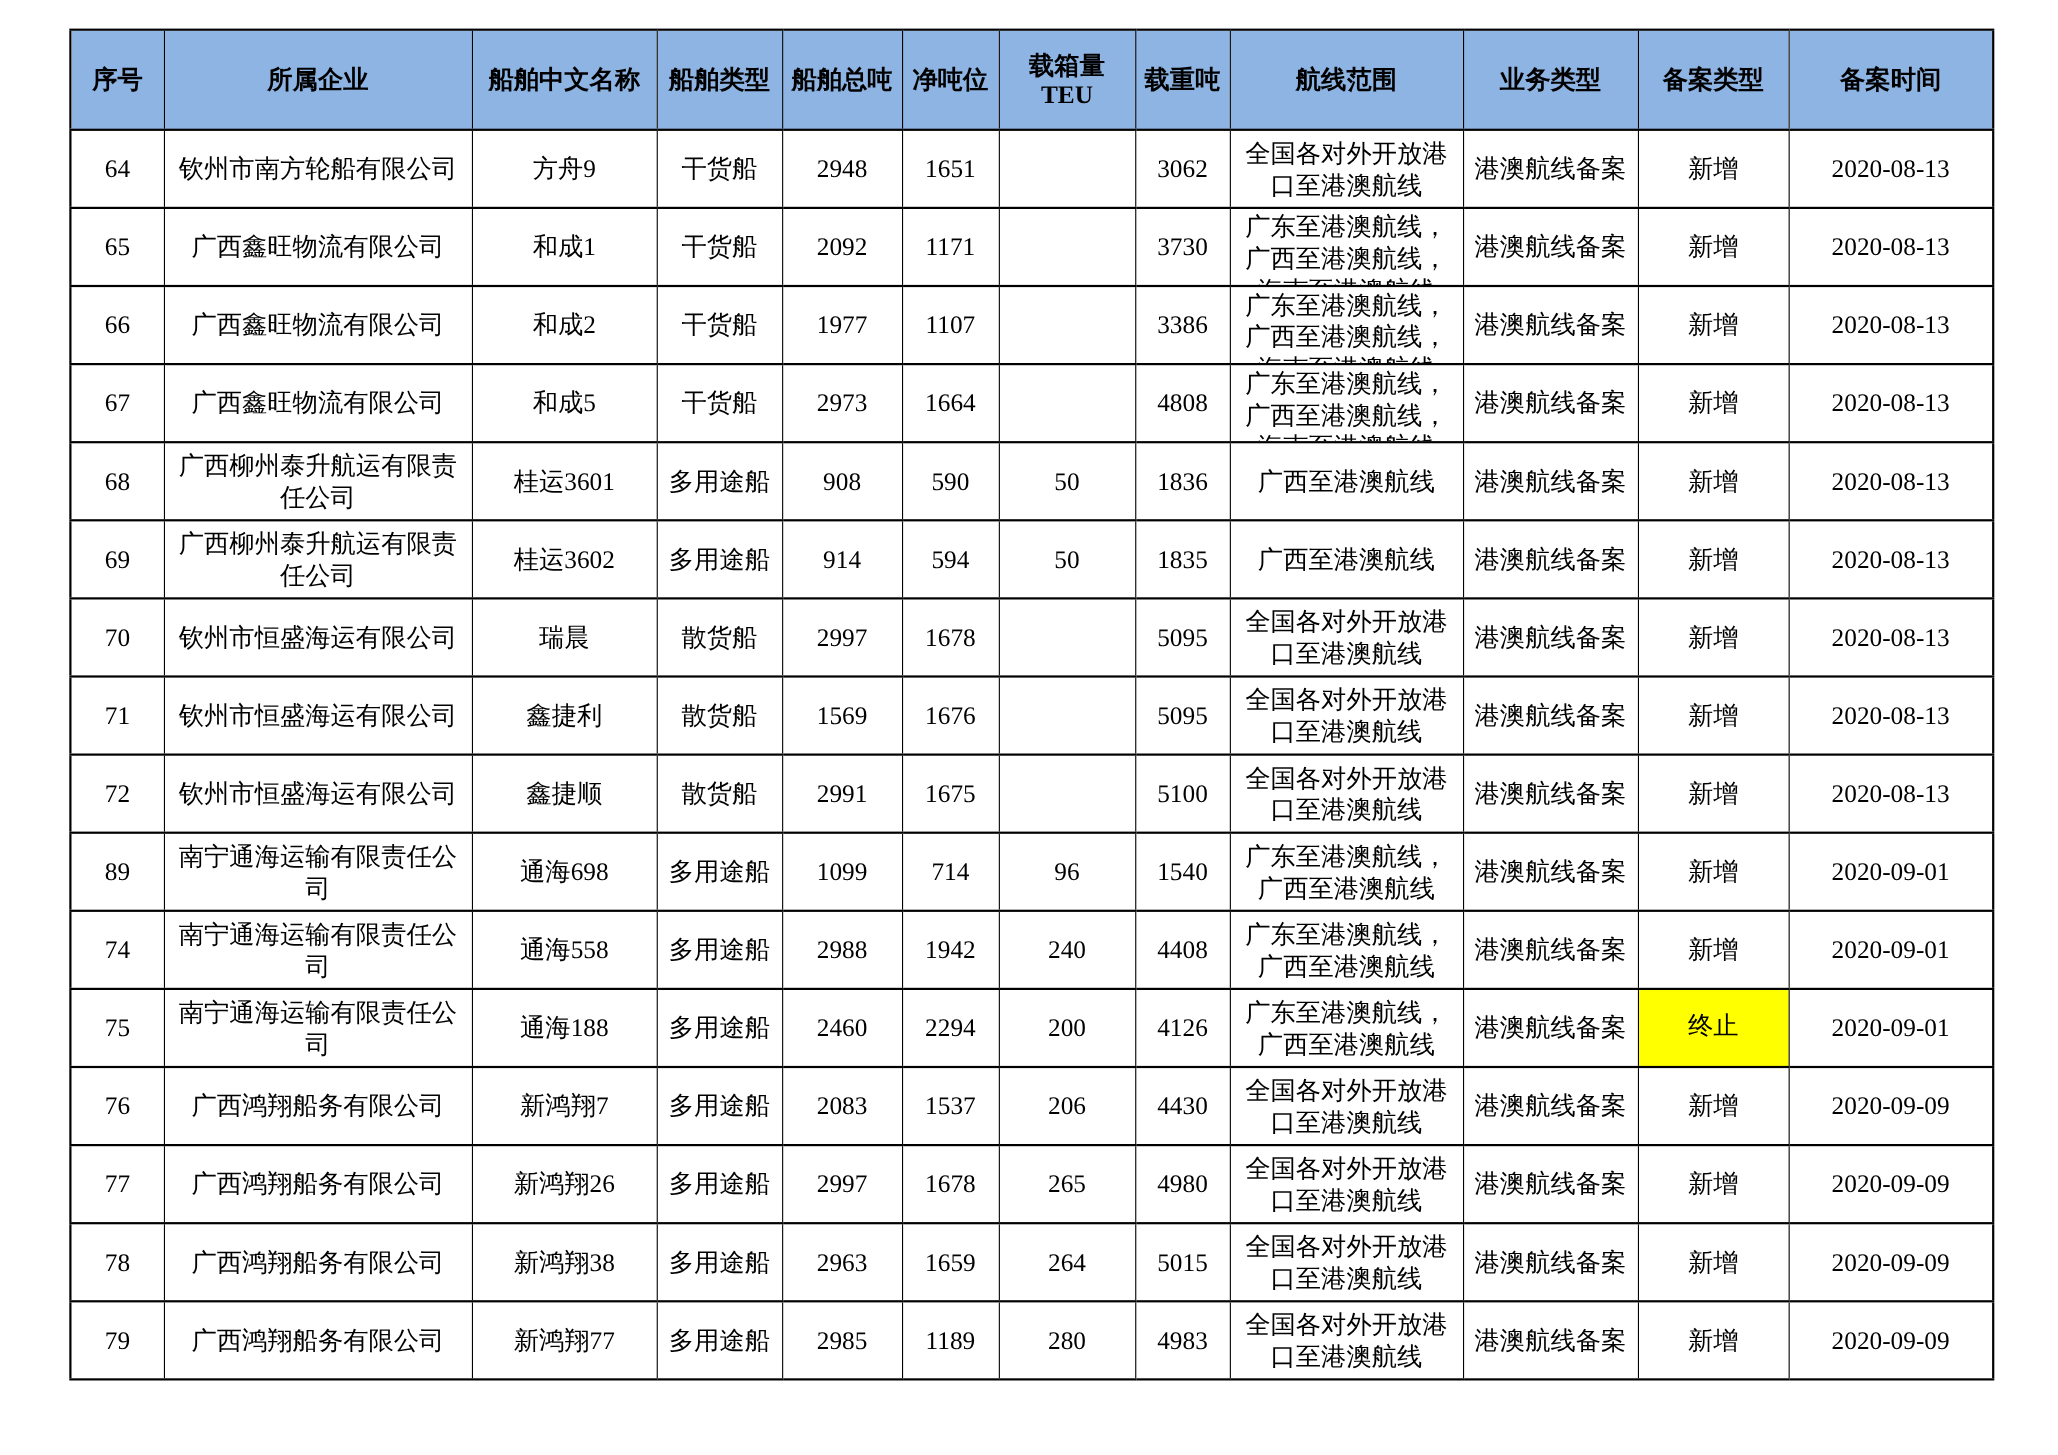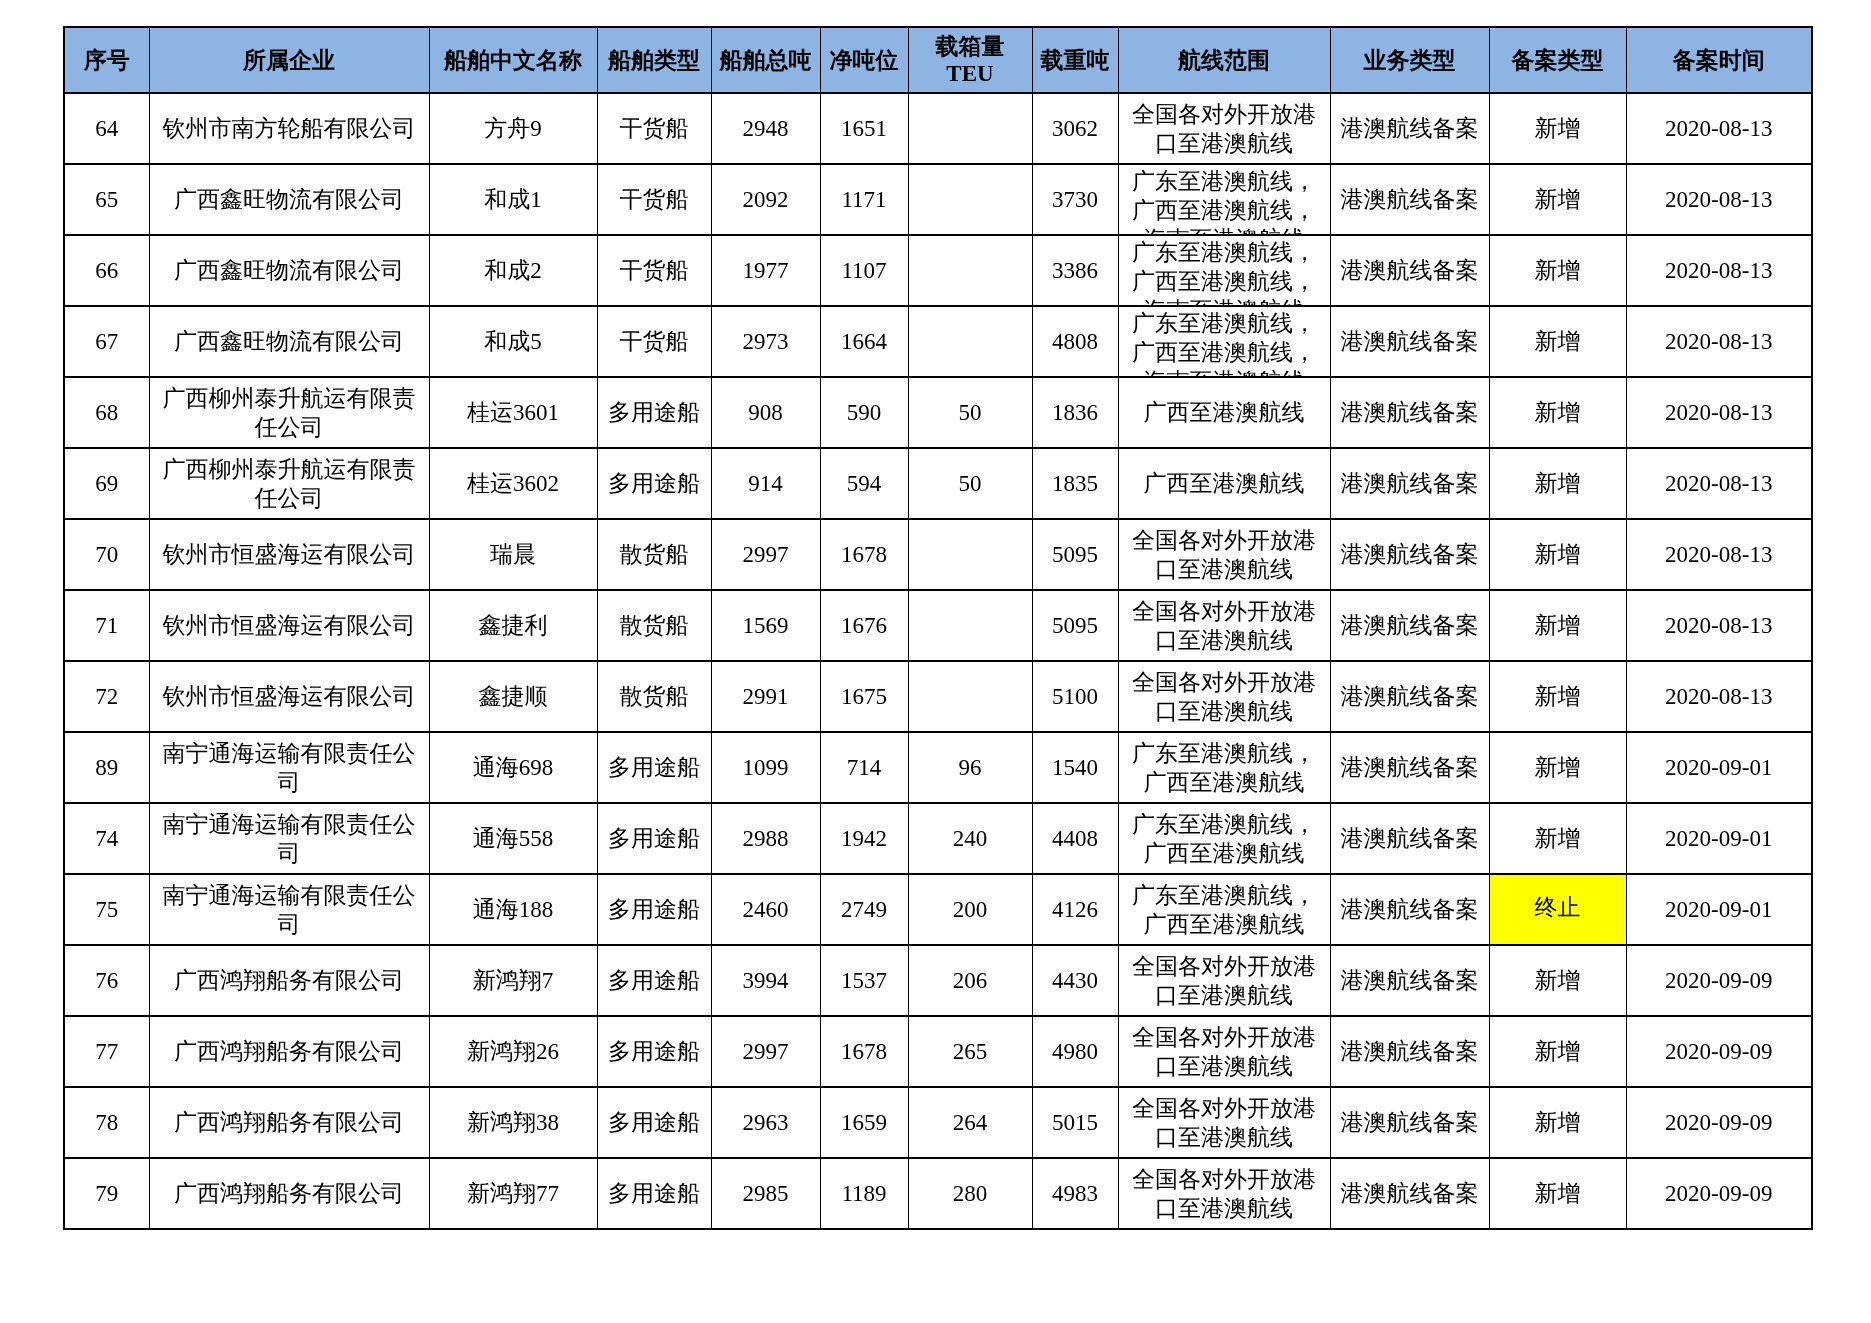--- a/index.html
+++ b/index.html
@@ -27,21 +27,21 @@
     border-left:1px solid var(--border);
     border-right:1px solid var(--border);
     border-top:2px solid var(--border);
     border-bottom:2px solid var(--border);
     text-align:center;
     vertical-align:middle;
     padding:0 5px;
     overflow:hidden;
   }
   table.reg{border:2px solid var(--border);}
-  tr.hdr{height:66px;}
+  tr.hdr{height:91px;}
   tr.hdr th{
     background:var(--header-bg);
     font-weight:bold;
     font-size:23px;
     line-height:27px;
   }
   tbody tr{height:71px;}
   tbody td{font-size:23px;line-height:29px;}
   td .cv{
     max-height:66px;
@@ -518,21 +518,21 @@
     <td>
             <div class="cv">通海188</div>
           </td>
     <td>
             <div class="cv">多用途船</div>
           </td>
     <td>
             <div class="cv">2460</div>
           </td>
     <td>
-            <div class="cv">2749</div>
+            <div class="cv">2294</div>
           </td>
     <td>
             <div class="cv">200</div>
           </td>
     <td>
             <div class="cv">4126</div>
           </td>
     <td>
             <div class="cv">广东至港澳航线，广西至港澳航线</div>
           </td>
@@ -553,21 +553,21 @@
     <td>
             <div class="cv">广西鸿翔船务有限公司</div>
           </td>
     <td>
             <div class="cv">新鸿翔7</div>
           </td>
     <td>
             <div class="cv">多用途船</div>
           </td>
     <td>
-            <div class="cv">3994</div>
+            <div class="cv">2083</div>
           </td>
     <td>
             <div class="cv">1537</div>
           </td>
     <td>
             <div class="cv">206</div>
           </td>
     <td>
             <div class="cv">4430</div>
           </td>

